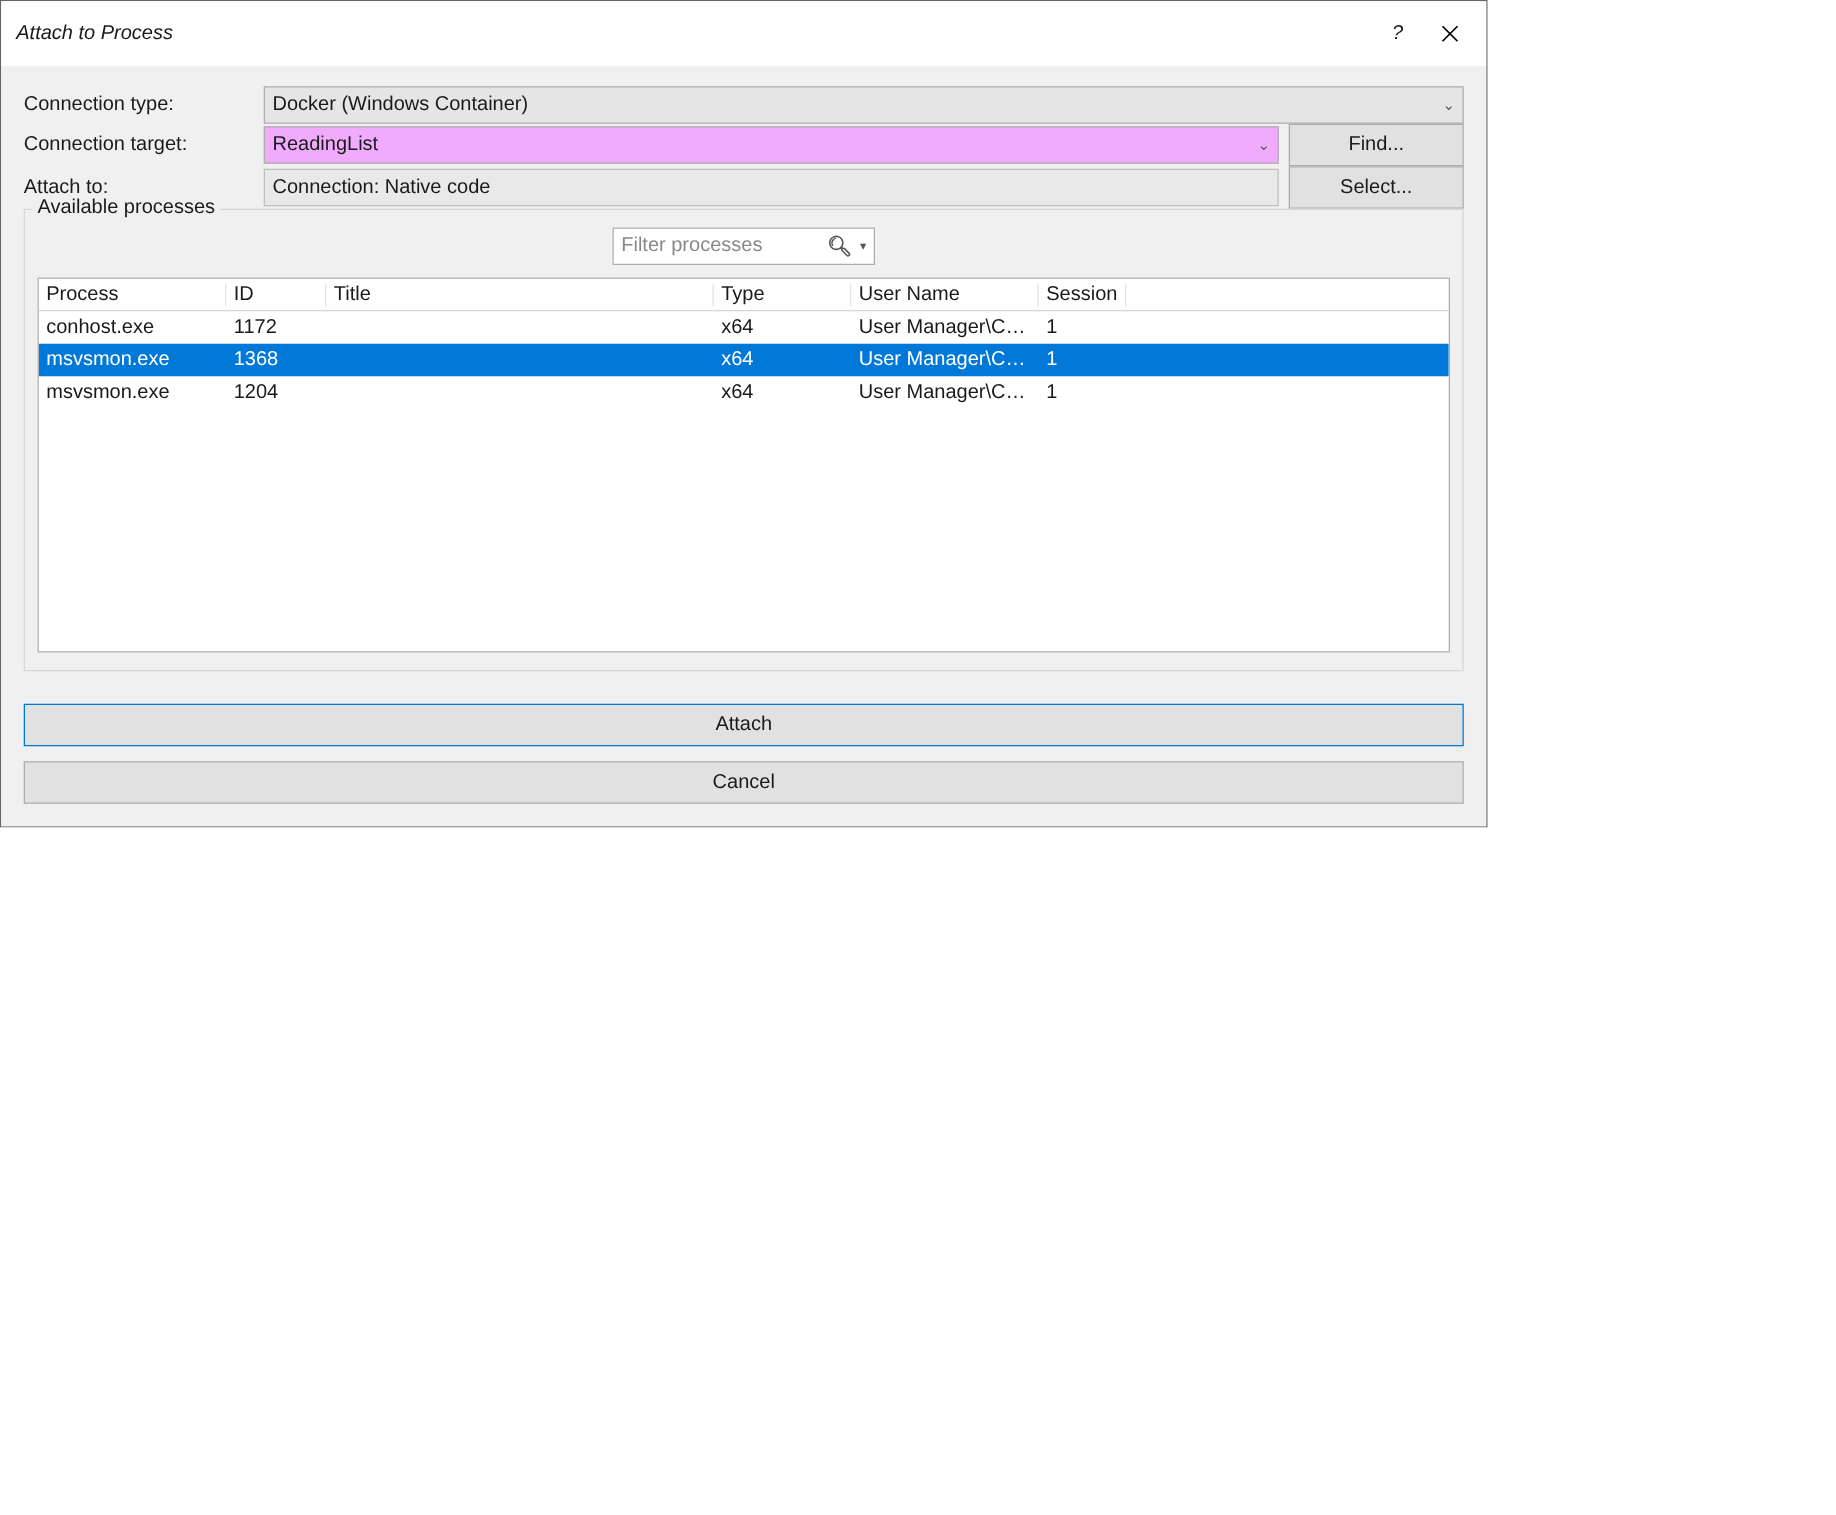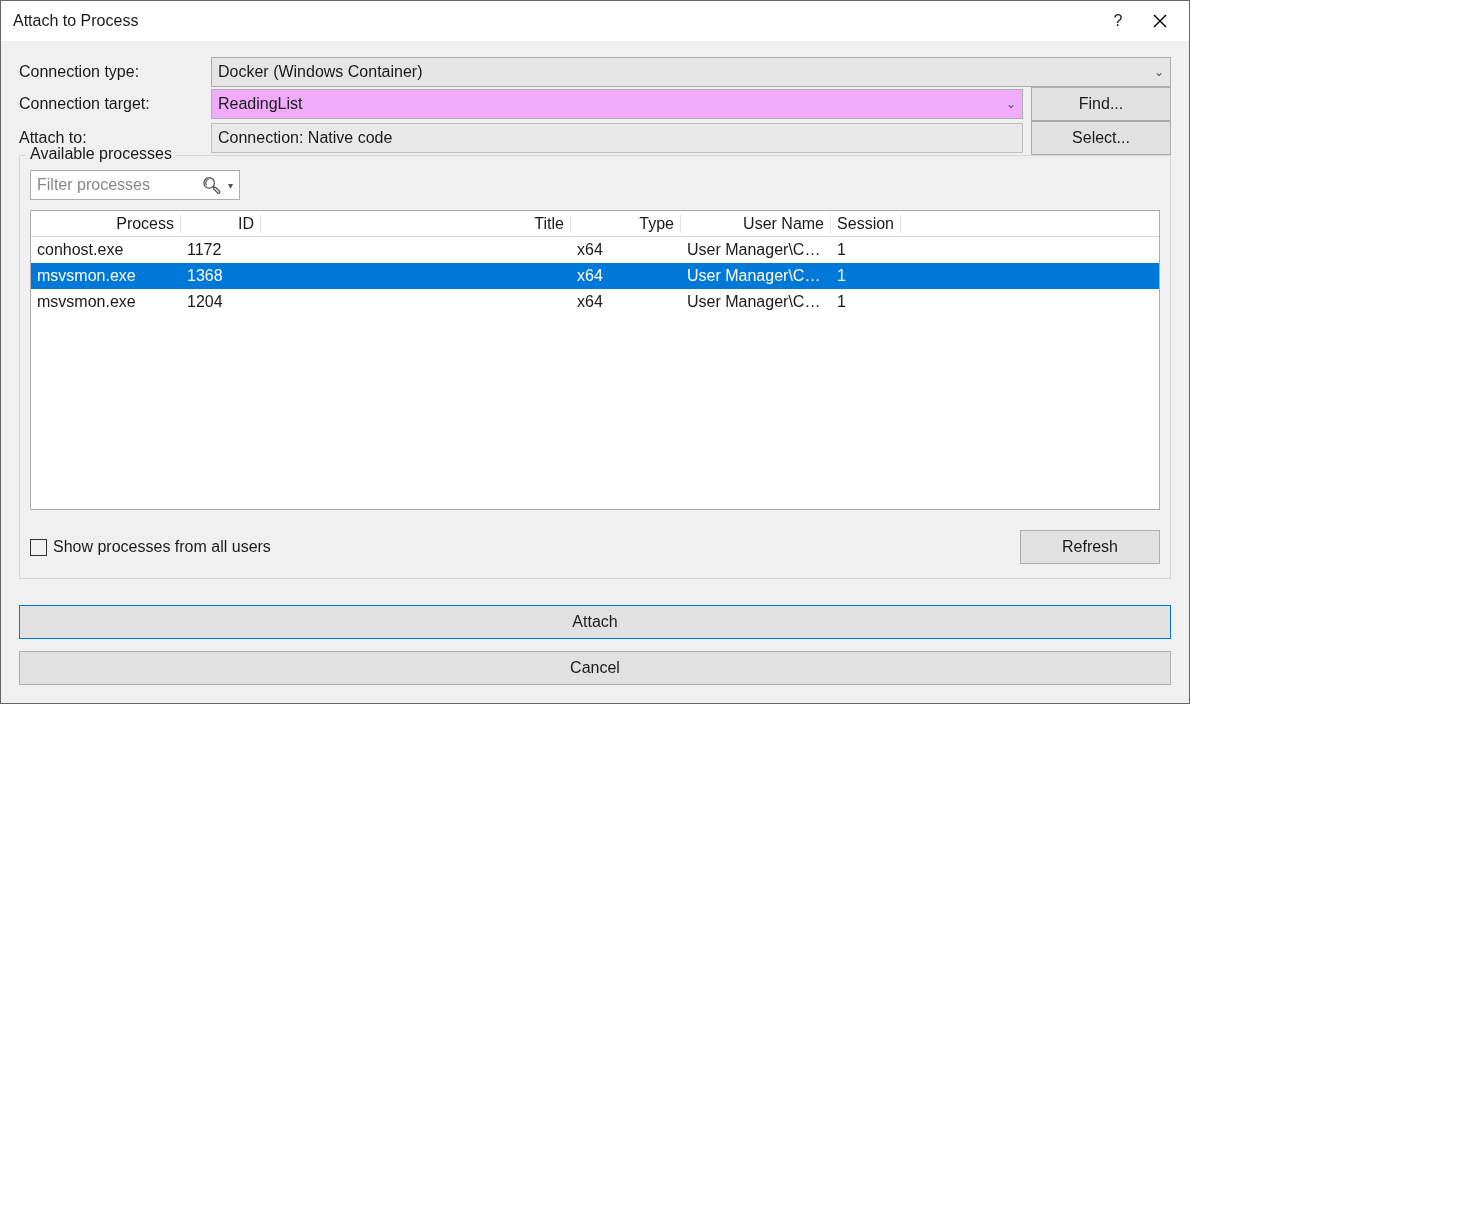--- a/index.html
+++ b/index.html
@@ -12,23 +12,24 @@
   }
   .window {
     width: 1190px;
     border: 1px solid #666;
     background: #fff;
     margin: 0;
   }
   .titlebar {
     display: flex;
     align-items: center;
-    height: 40px;
+    height: 52px;
     padding: 0 8px 0 12px;
     background: #fff;
+    font-style: italic;
   }
   .titlebar .title { flex: 1; font-size: 16px; }
   .titlebar .tb-btn {
     width: 42px; height: 32px;
     display: flex; align-items: center; justify-content: center;
     font-size: 16px;
   }
   .content {
     background: #f0f0f0;
     padding: 16px 18px 18px 18px;
@@ -95,21 +96,21 @@
     background: #f0f0f0;
     margin-bottom: 20px;
   }
   .proc-group .legend {
     position: absolute;
     top: -11px; left: 6px;
     background: #f0f0f0;
     padding: 0 4px;
   }
   .filter-row {
-    display: flex; justify-content: flex-start;
+    display: flex; justify-content: center;
     margin: 8px 0 10px 0;
   }
   .filter-box {
     width: 210px; height: 30px;
     border: 1px solid #adadad;
     background: #fff;
     display: flex; align-items: center;
     padding: 0 6px;
     color: #888;
     gap: 6px;
@@ -121,21 +122,21 @@
     background: #fff;
     height: 300px;
     overflow: hidden;
   }
   .thead, .trow {
     display: flex;
     height: 26px;
     align-items: center;
   }
   .thead { border-bottom: 1px solid #d6d6d6; }
-  .thead .cell { border-right: 1px solid #e4e4e4; text-align: right; }
+  .thead .cell { border-right: 1px solid #e4e4e4; }
   .cell {
     padding: 0 6px;
     overflow: hidden; white-space: nowrap; text-overflow: ellipsis;
     font-size: 16px;
   }
   .c-proc { width: 150px; }
   .c-id   { width: 80px; }
   .c-title{ width: 310px; }
   .c-type { width: 110px; }
   .c-user { width: 150px; }
@@ -240,28 +241,20 @@
               <div class="cell c-proc">msvsmon.exe</div>
               <div class="cell c-id">1204</div>
               <div class="cell c-title"></div>
               <div class="cell c-type">x64</div>
               <div class="cell c-user">User Manager\Contai...</div>
               <div class="cell c-sess">1</div>
             </div>
           </div>
       </div>
 
-      <div class="bottom-row">
-        <label style="display:flex;align-items:center;">
-          <span class="checkbox"></span>
-          <span>Show processes from all users</span>
-        </label>
-        <div style="flex:1"></div>
-        <div class="btn">Refresh</div>
-      </div>
     </div>
 
     <div class="dialog-buttons">
       <div class="btn primary">Attach</div>
       <div class="btn">Cancel</div>
     </div>
 
   </div>
 </div>
 

